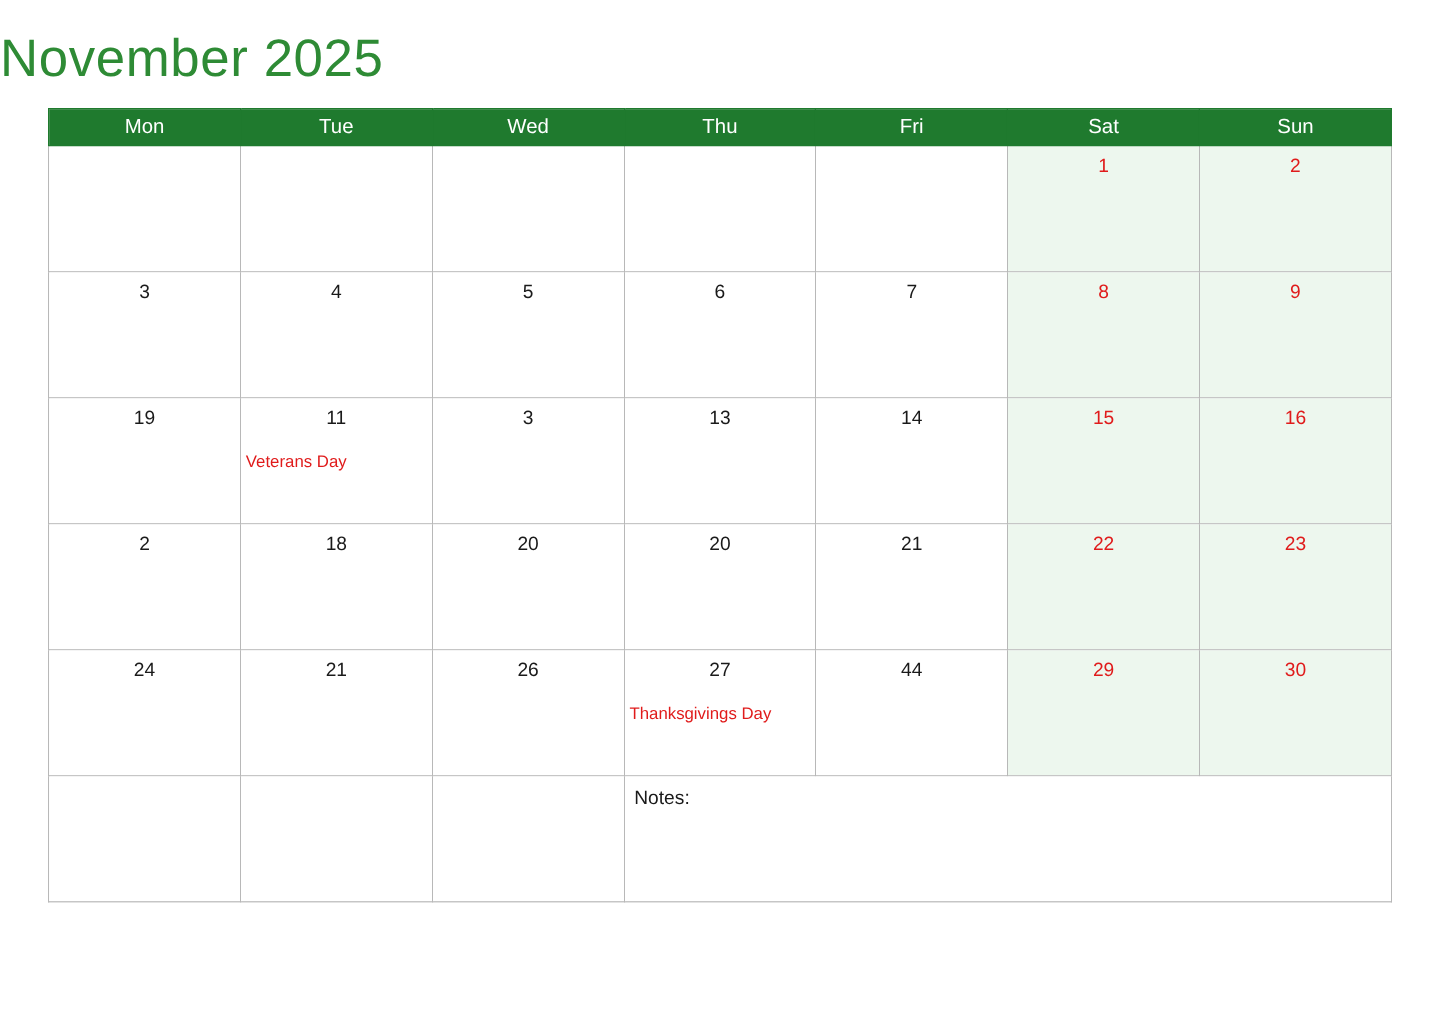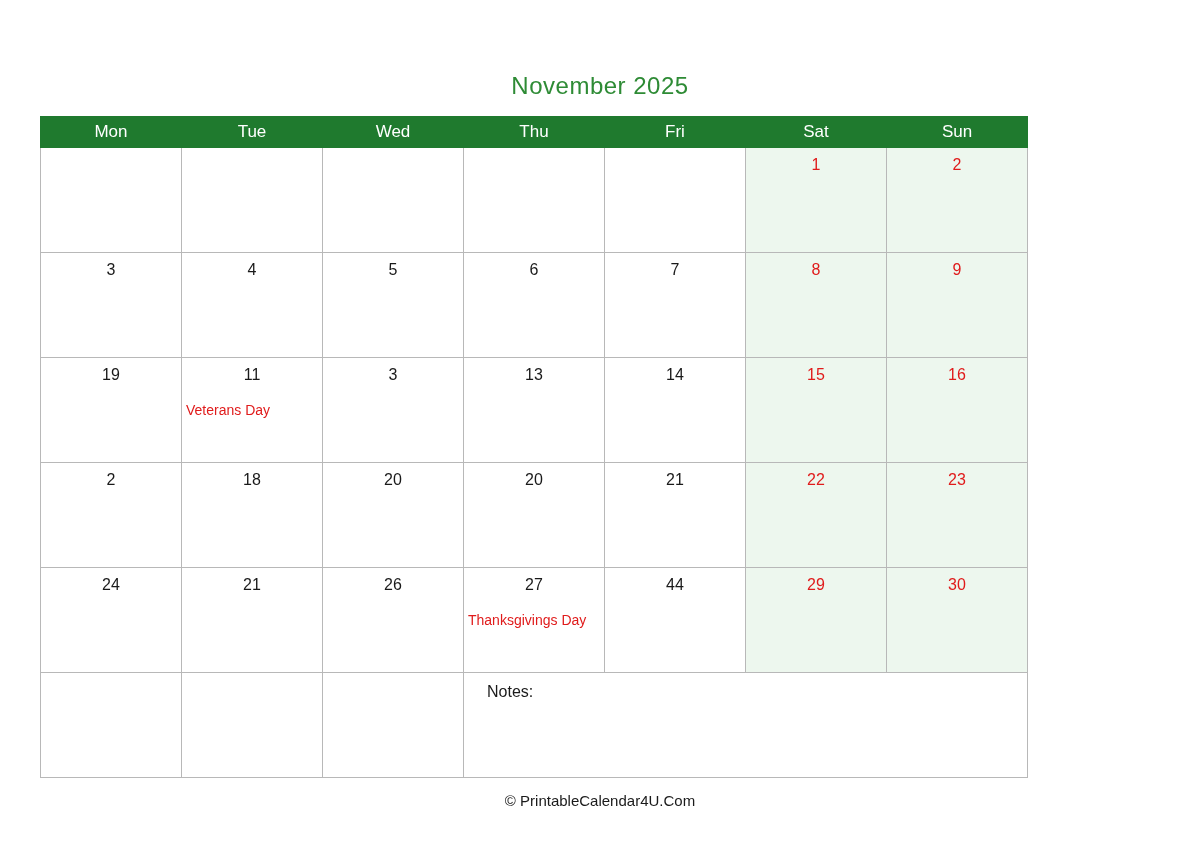--- a/index.html
+++ b/index.html
@@ -14,32 +14,31 @@
     color: #1a1a1a;
     overflow: hidden;
   }
   .page {
     position: relative;
     width: 1200px;
     height: 849px;
     box-sizing: border-box;
   }
   .title {
-    text-align: center;
-    font-size: 24px;
+    font-size: 44px;
     font-weight: normal;
     color: #2e8b35;
     letter-spacing: 0.5px;
     margin: 0;
-    padding-top: 72px;
+    padding-top: 24px;
     padding-bottom: 16px;
   }
   .calendar {
     margin: 0 40px;
-    width: 988px;
+    width: 1120px;
     border-collapse: collapse;
     table-layout: fixed;
   }
   .calendar th {
     background: #1f7a2e;
     color: #ffffff;
     font-size: 17px;
     font-weight: normal;
     height: 30px;
     border: 1px solid #1f7a2e;
@@ -71,21 +70,20 @@
   .event {
     display: block;
     font-size: 14px;
     color: #e01b1b;
     padding: 16px 4px 0 4px;
     line-height: 1.45;
   }
   td.empty .daynum { visibility: hidden; }
   .notes-row td {
     height: 104px;
-    padding-left: 15px;
   }
   .notes-cell {
     text-align: left;
   }
   .notes-label {
     display: block;
     font-size: 16px;
     padding: 10px 0 0 8px;
     color: #1a1a1a;
   }
@@ -270,15 +268,14 @@
         <td></td>
         <td></td>
         <td></td>
         <td class="notes-cell" colspan="4">
           <span class="notes-label">Notes:</span>
         </td>
       </tr>
     </tbody>
   </table>
 
-  <div class="footer">© PrintableCalendar4U.Com</div>
 
 </div>
 
 </body></html>

